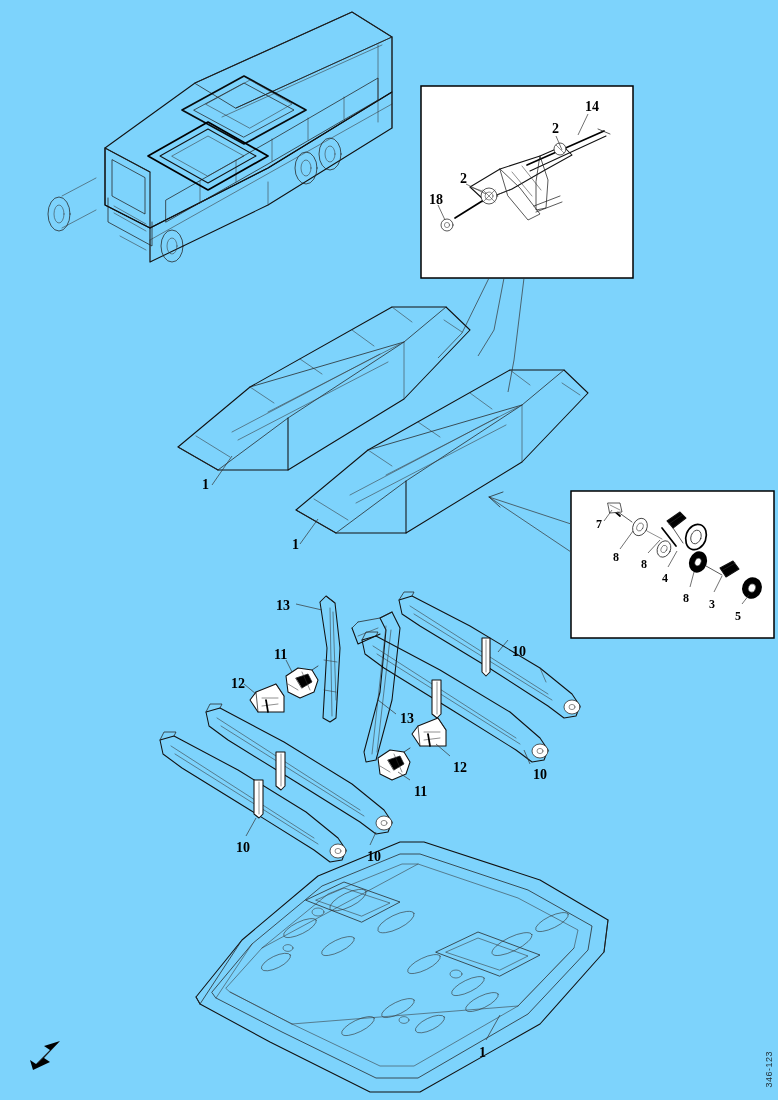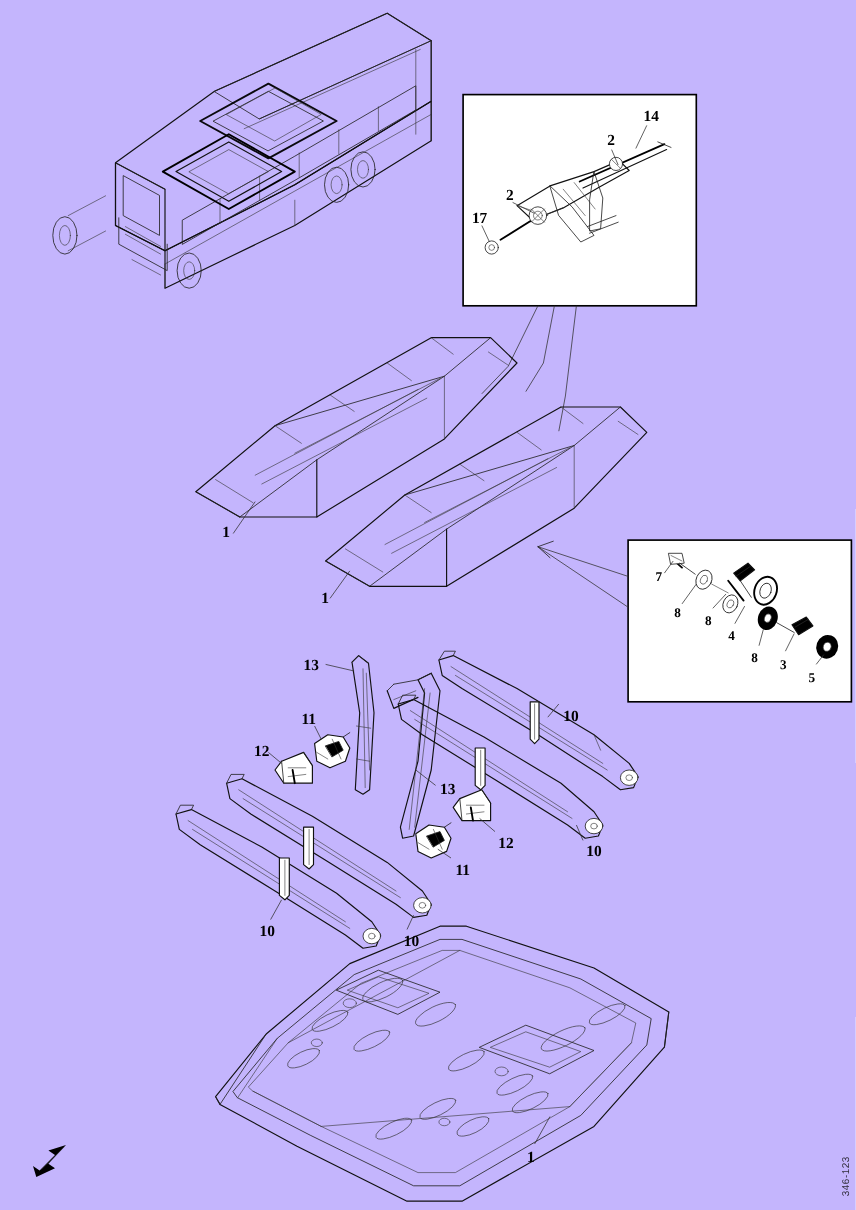--- a/index.html
+++ b/index.html
@@ -6,21 +6,21 @@
   html,body{margin:0;padding:0;background:#ffffff;}
   body{
     width:778px;height:1100px;
     font-family:"Liberation Serif",serif;
     color:#000;
     overflow:hidden;
     position:relative;
   }
   #sheet{
     position:absolute;left:0;top:0;width:778px;height:1100px;
-    background:#c4b5fd;
+    background:#7dd3fc;
   }
   svg.art{position:absolute;left:0;top:0;width:778px;height:1100px;overflow:visible;}
   .ln{fill:none;stroke:#111;stroke-width:1.05;stroke-linejoin:round;stroke-linecap:round;}
   .ln-thin{fill:none;stroke:#222;stroke-width:0.75;stroke-linejoin:round;stroke-linecap:round;}
   .ln-fine{fill:none;stroke:#333;stroke-width:0.55;stroke-linejoin:round;stroke-linecap:round;}
   .ln-hvy{fill:none;stroke:#000;stroke-width:1.7;stroke-linejoin:round;stroke-linecap:round;}
   .ln-box{fill:none;stroke:#000;stroke-width:1.5;}
   .leader{fill:none;stroke:#333;stroke-width:0.7;}
   .fillw{fill:#ffffff;}
   .fillk{fill:#000000;}
@@ -410,21 +410,21 @@
     <g>
       <path class="fillk" d="M60,1041 L44,1058 L50,1062 L33,1070 L30,1060 L36,1064 L50,1050 L44,1046 Z"></path>
       <path class="ln-fine" d="M58,1043 L38,1063"></path>
     </g>
 
   </svg>
 
   <div class="callout" style="left:585px;top:100px;">14</div>
   <div class="callout" style="left:552px;top:122px;">2</div>
   <div class="callout" style="left:460px;top:172px;">2</div>
-  <div class="callout" style="left:429px;top:193px;">17</div>
+  <div class="callout" style="left:429px;top:193px;">18</div>
 
   <div class="callout" style="left:202px;top:478px;">1</div>
   <div class="callout" style="left:292px;top:538px;">1</div>
 
   <div class="callout sm" style="left:596px;top:518px;">7</div>
   <div class="callout sm" style="left:613px;top:551px;">8</div>
   <div class="callout sm" style="left:641px;top:558px;">8</div>
   <div class="callout sm" style="left:662px;top:572px;">4</div>
   <div class="callout sm" style="left:683px;top:592px;">8</div>
   <div class="callout sm" style="left:709px;top:598px;">3</div>

